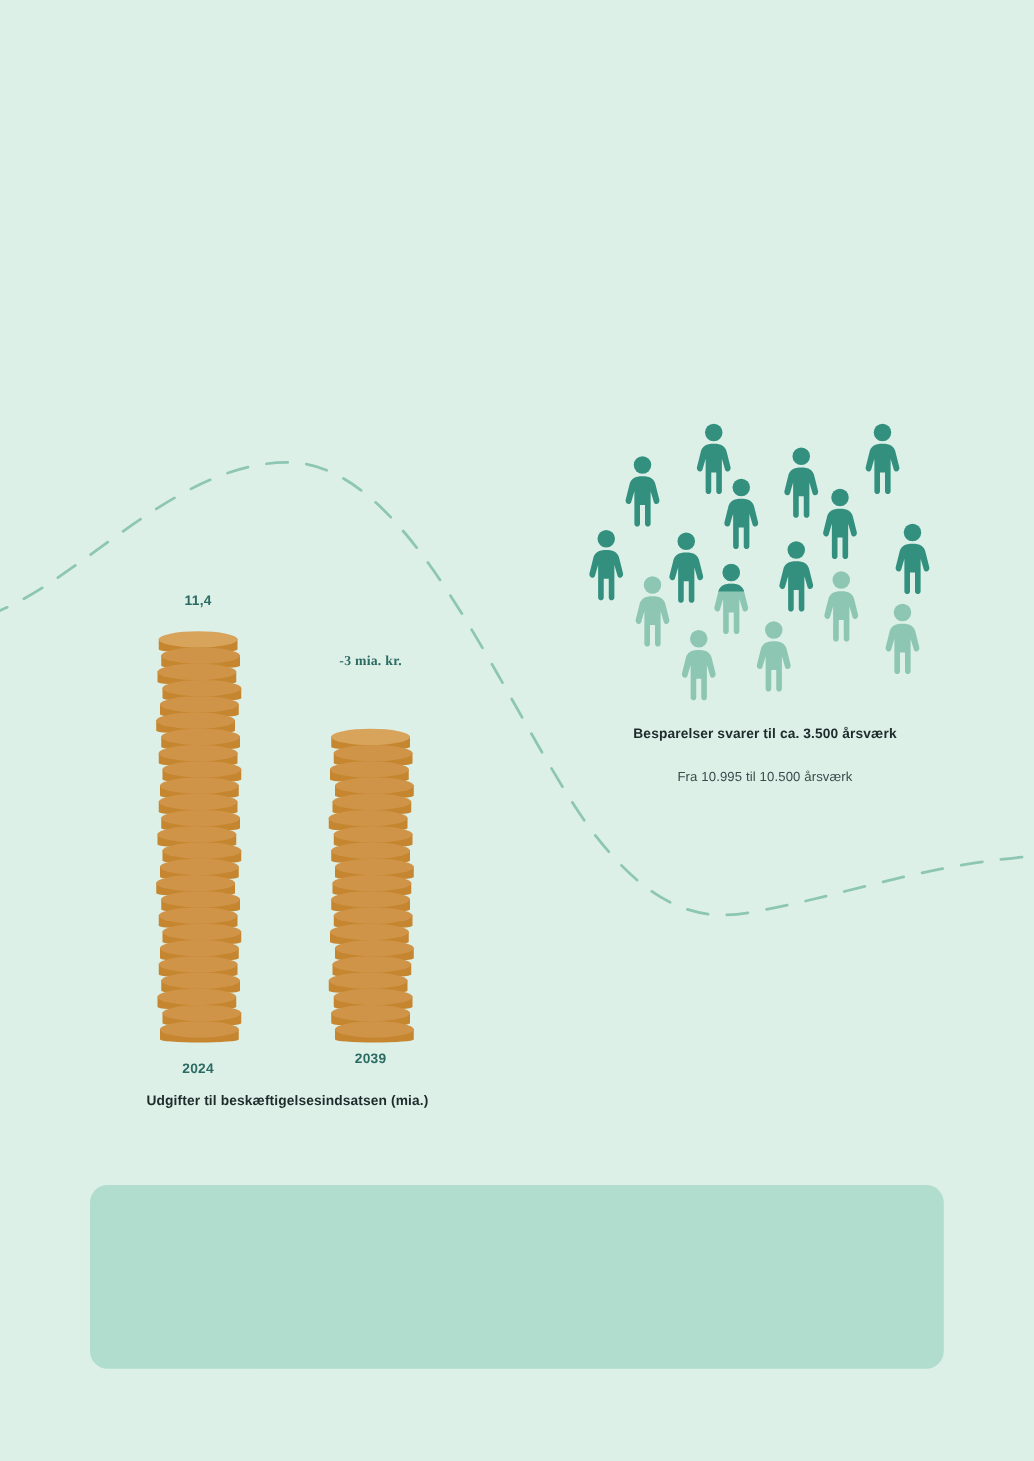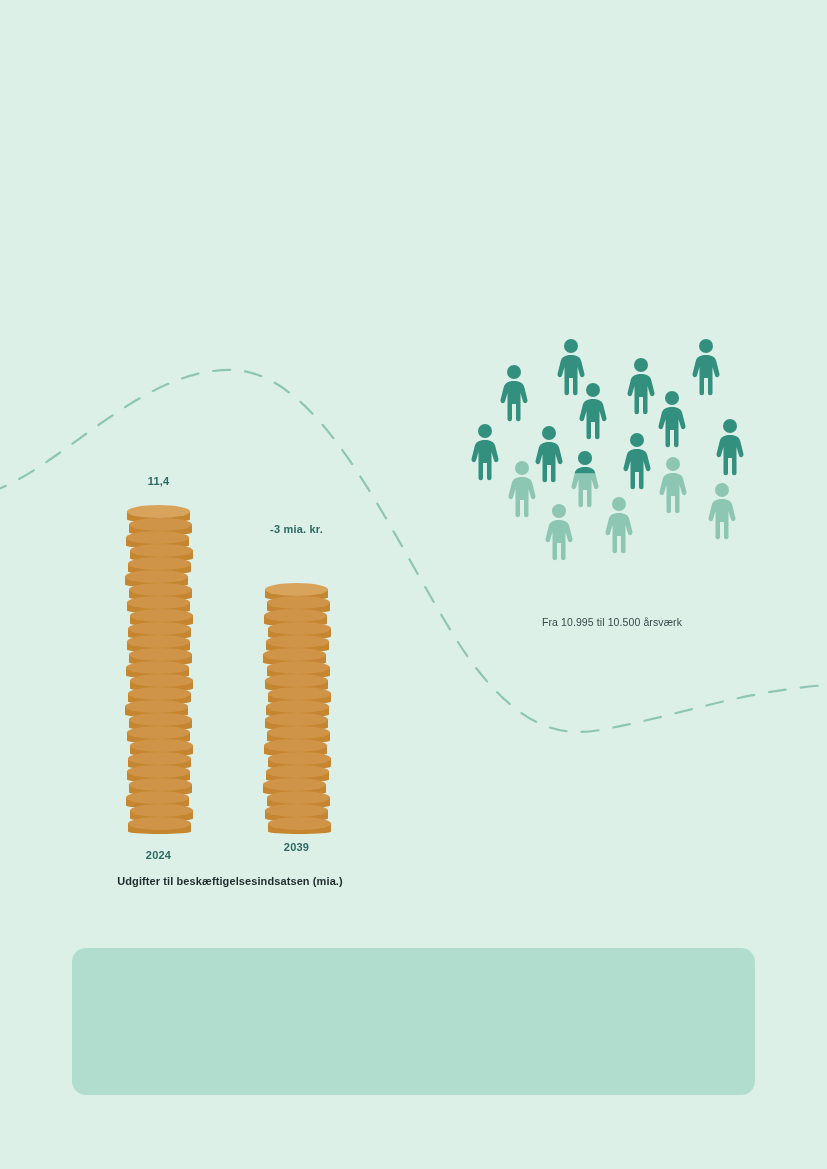--- a/index.html
+++ b/index.html
@@ -270,21 +270,21 @@
           <div class="body"></div>
           <div class="top"></div>
         </div>
         <div class="coin" style="margin-left: 1px;">
           <div class="body"></div>
           <div class="top"></div>
         </div>
       </div>
     <div class="stack-year" style="left:127px; top:429px;">2024</div>
 
-    <div class="stack-value" style="left:240px; top:103px; width:113px;">-3 mia. kr.</div>
+    <div class="stack-value" style="left:240px; top:103px; width:113px;font-family:Liberation Serif, serif;">-3 mia. kr.</div>
     <div class="coin-stack s1">
         <div class="coin crown" style="margin-left: 0px;">
           <div class="body"></div>
           <div class="top"></div>
         </div>
         <div class="coin" style="margin-left: 2px;">
           <div class="body"></div>
           <div class="top"></div>
         </div>
         <div class="coin" style="margin-left: -1px;">
@@ -522,19 +522,20 @@
                 <circle cx="15" cy="8" r="7"></circle>
                 <path d="M15 17 C 9 17, 5.5 19, 4.5 24 L 1.5 36 C 1 39, 5 40.5, 6 37.5 L 8.5 29 L 8.5 55 C 8.5 58, 13 58, 13 55 L 13 40 L 17 40 L 17 55 C 17 58, 21.5 58, 21.5 55 L 21.5 29 L 24 37.5 C 25 40.5, 29 39, 28.5 36 L 25.5 24 C 24.5 19, 21 17, 15 17 Z"></path>
               </clipPath>
             </defs>
             <circle cx="15" cy="8" r="7" fill="#8ec6b4"></circle>
             <path d="M15 17 C 9 17, 5.5 19, 4.5 24 L 1.5 36 C 1 39, 5 40.5, 6 37.5 L 8.5 29 L 8.5 55 C 8.5 58, 13 58, 13 55 L 13 40 L 17 40 L 17 55 C 17 58, 21.5 58, 21.5 55 L 21.5 29 L 24 37.5 C 25 40.5, 29 39, 28.5 36 L 25.5 24 C 24.5 19, 21 17, 15 17 Z" fill="#8ec6b4"></path>
           </svg></div>
       </div>
 
     <div class="people-caption">
+      <div>Besparelser svarer til ca. 3.500 årsværk</div>
     </div>
     <div class="people-subcaption">Fra 10.995 til 10.500 årsværk</div>
   </div>
 
   <div class="bottom-panel"></div>
 
 </div>
 
 </body></html>

